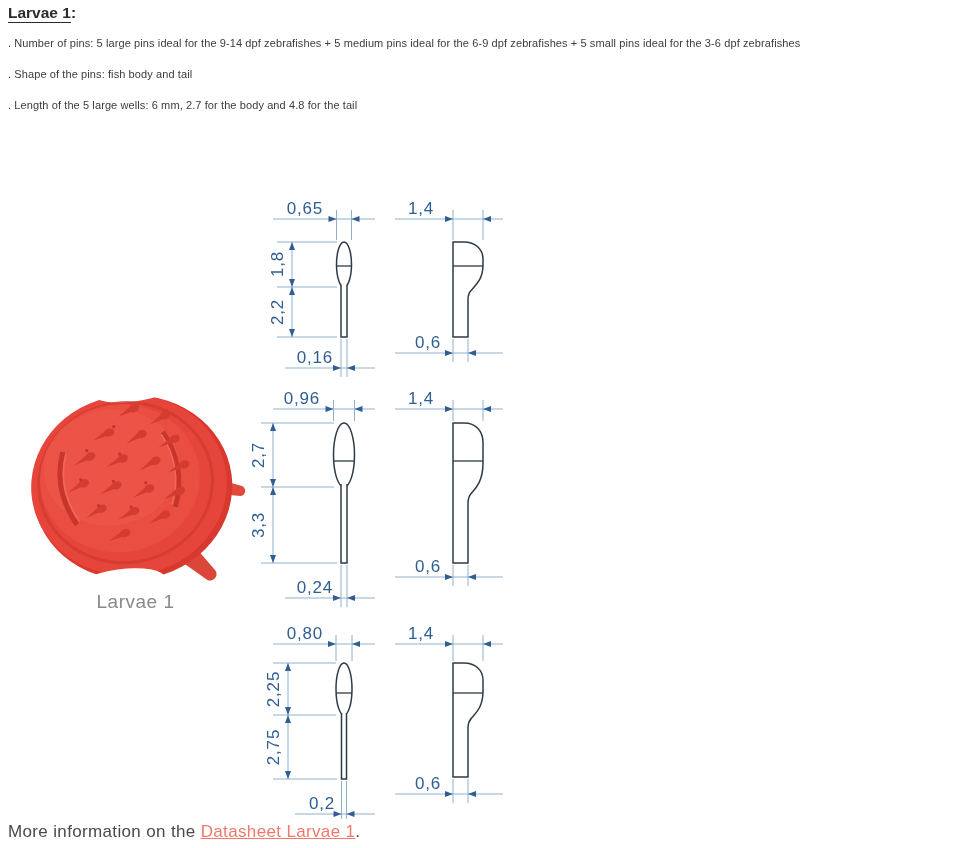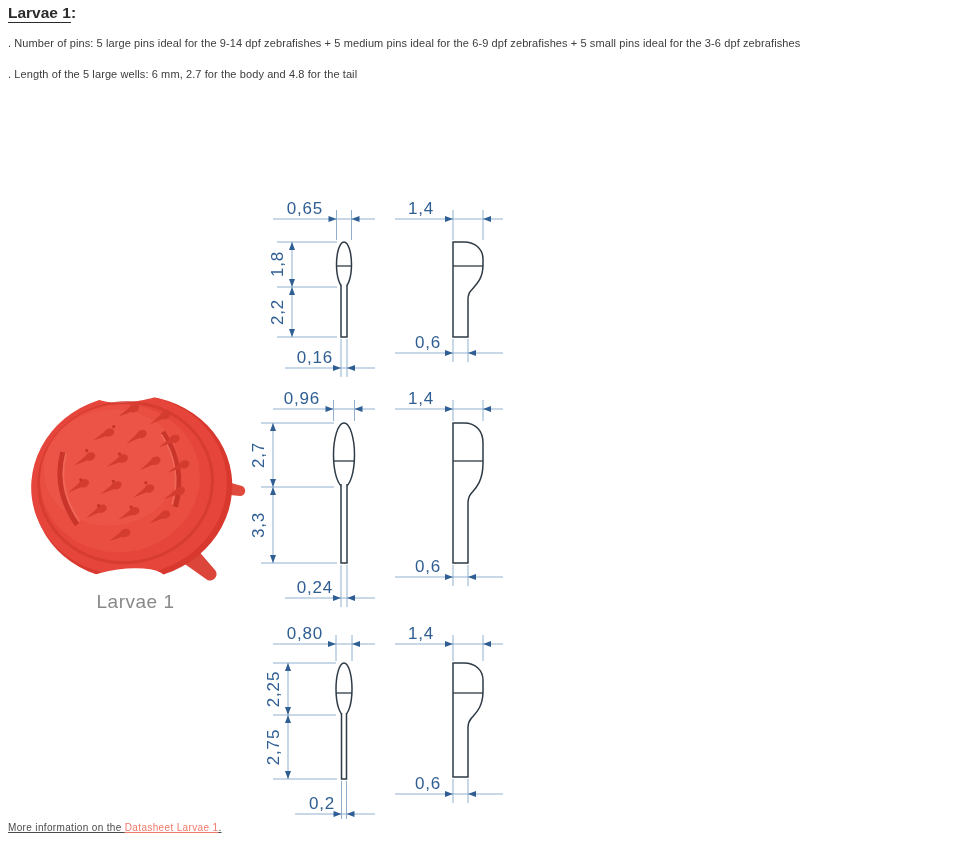--- a/index.html
+++ b/index.html
@@ -14,31 +14,32 @@
   .figure-area{position:absolute;left:0;top:185px;width:969px;height:635px;}
   .photo-svg{position:absolute;left:18px;top:200px;}
   .photo-caption{position:absolute;left:18px;top:406px;width:235px;text-align:center;
     font-size:19px;color:#898989;letter-spacing:.5px;}
   .dset{position:absolute;left:245px;}
   .dim line{stroke:#8fb0cf;stroke-width:1;}
   .ar{fill:#2f5e93;}
   .part ellipse,.part path{fill:#ffffff;stroke:#2e3b46;stroke-width:1.5;}
   .part .mid{stroke:#2e3b46;stroke-width:1.3;}
   .dtxt text{fill:#2f5e93;font-size:17px;letter-spacing:.8px;font-family:"Liberation Sans",sans-serif;}
-  .footer-note{position:absolute;left:8px;top:822px;font-size:10px;color:#4a4a4a;letter-spacing:.35px;text-decoration:underline;}
+  .footer-note{position:absolute;left:8px;top:822px;font-size:17px;color:#4a4a4a;letter-spacing:.35px;}
   .footer-note a{color:#f0796a;text-decoration:underline;cursor:pointer;}
   .pin{fill:#d43c30;}
 </style>
 </head>
 <body>
 
 <div class="page-title"><span class="u">Larvae 1</span><span>:</span></div>
 
 <div class="bullets">
   <p>. Number of pins: 5 large pins ideal for the 9-14 dpf zebrafishes + 5 medium pins ideal for the 6-9 dpf zebrafishes + 5 small pins ideal for the 3-6 dpf zebrafishes</p>
+  <p>. Shape of the pins: fish body and tail</p>
   <p>. Length of the 5 large wells: 6 mm, 2.7 for the body and 4.8 for the tail</p>
 </div>
 
 <div class="figure-area">
 
   <svg class="photo-svg" width="235" height="205" viewBox="0 0 235 205">
     <g>
 
       <path d="M165,148 L197,185 C202,191 194,199 188,194 L154,170 Z" fill="#dc4539"></path>
 

